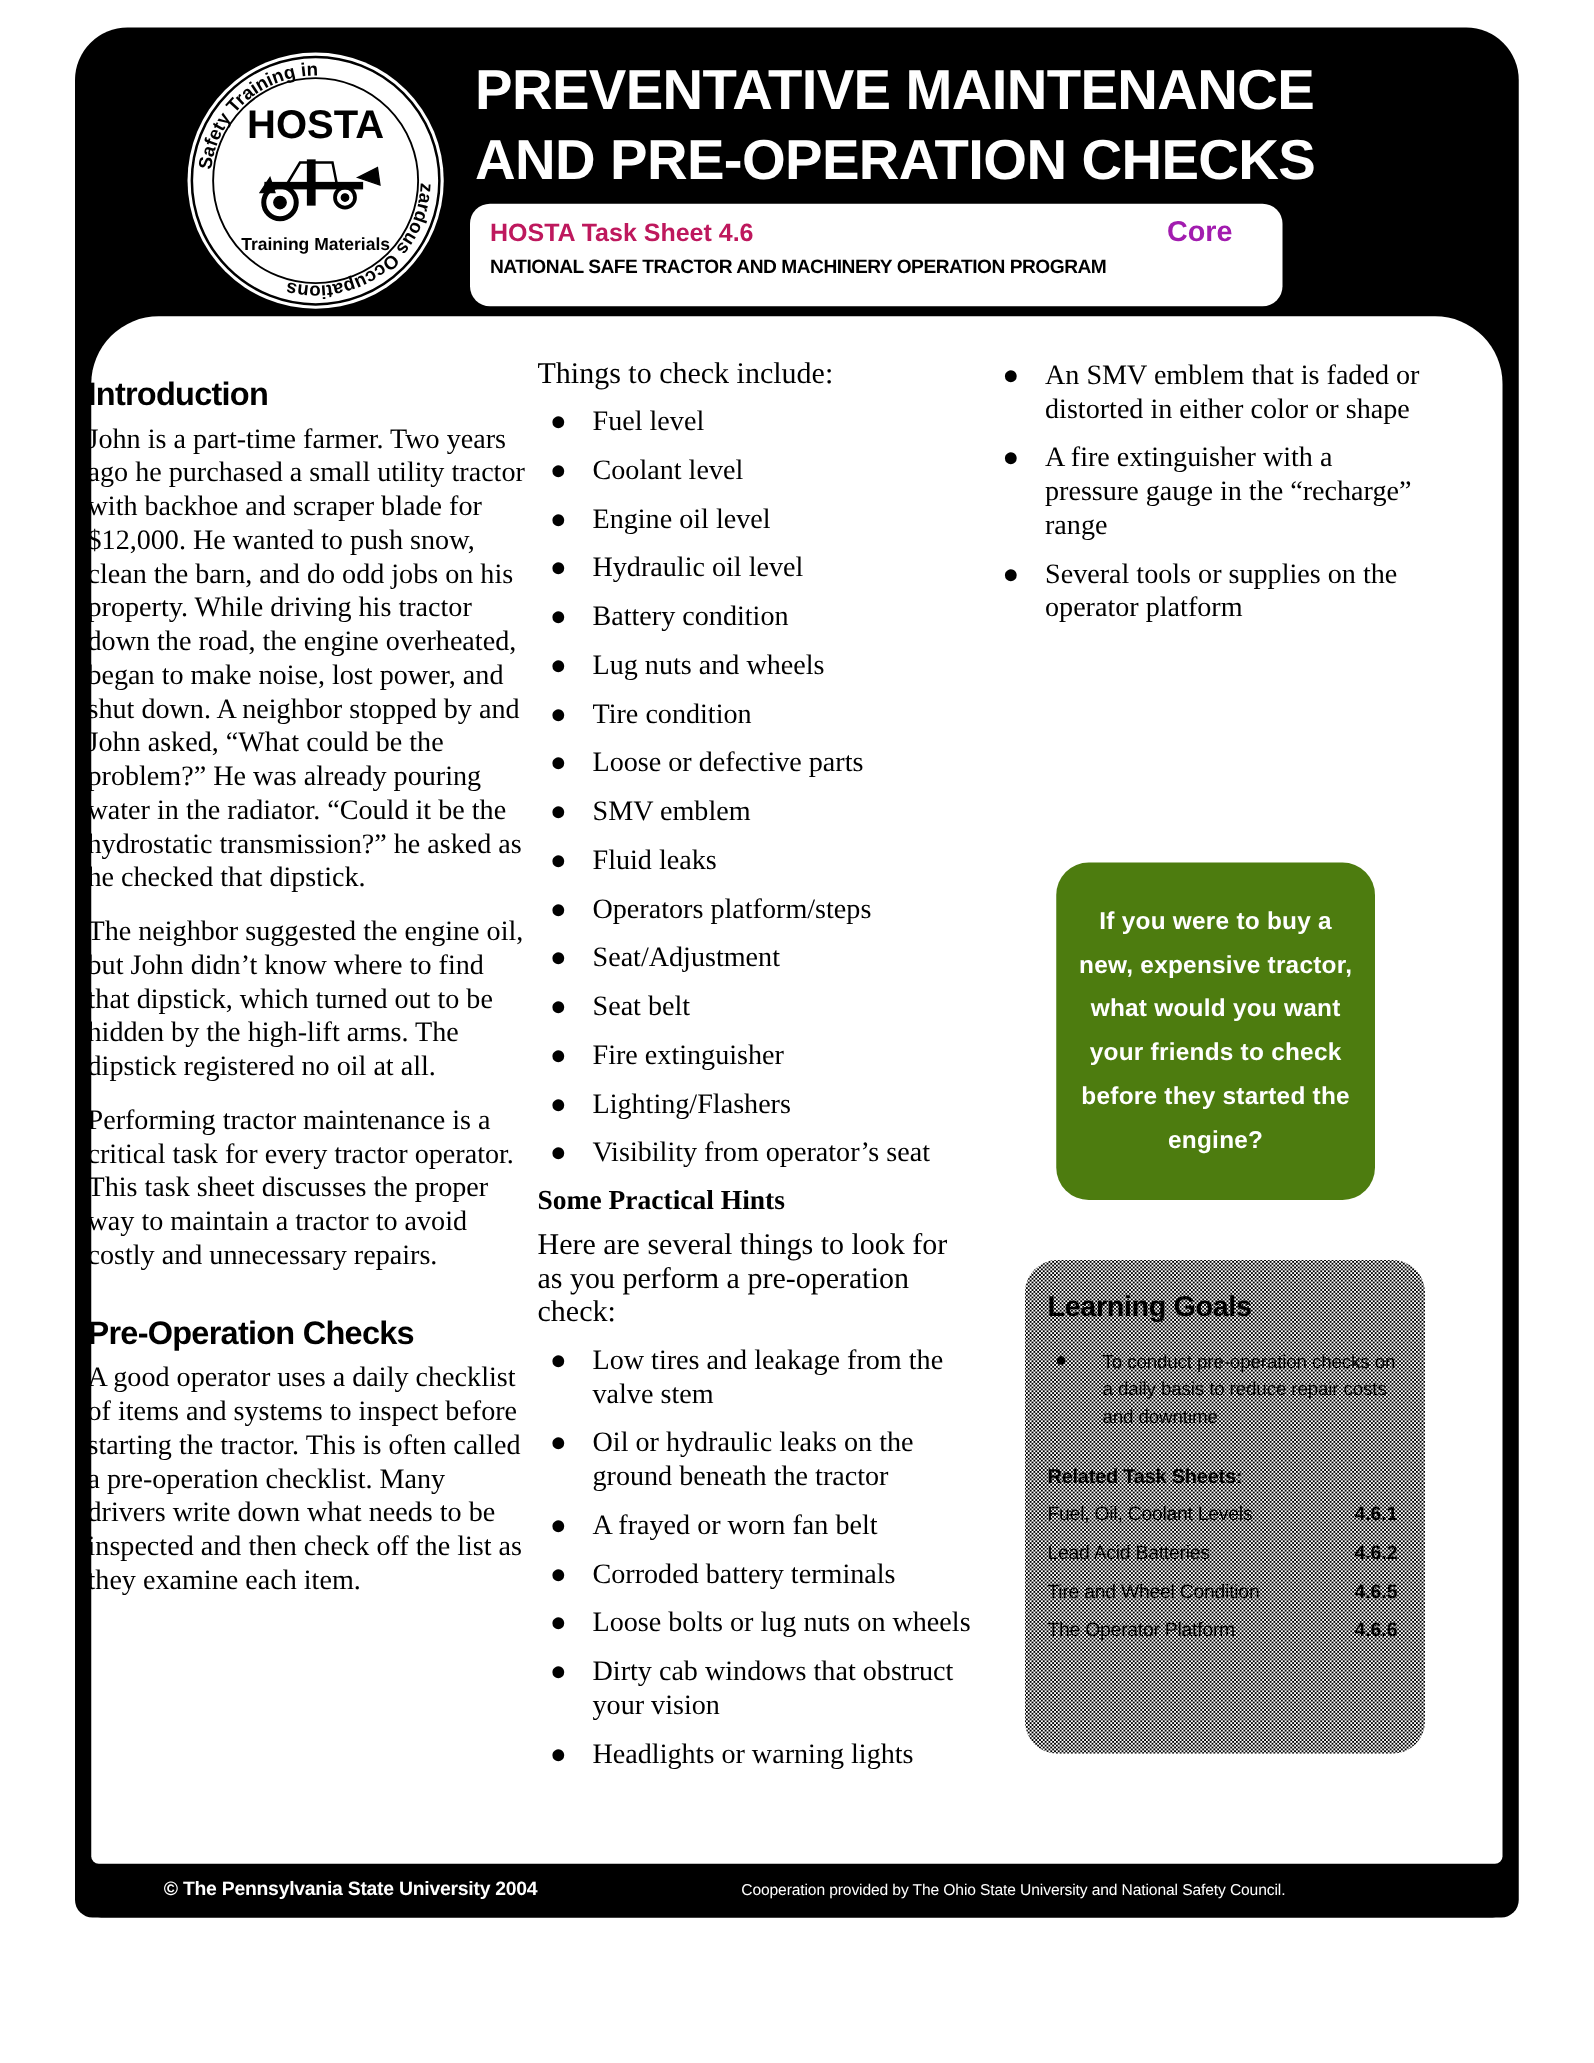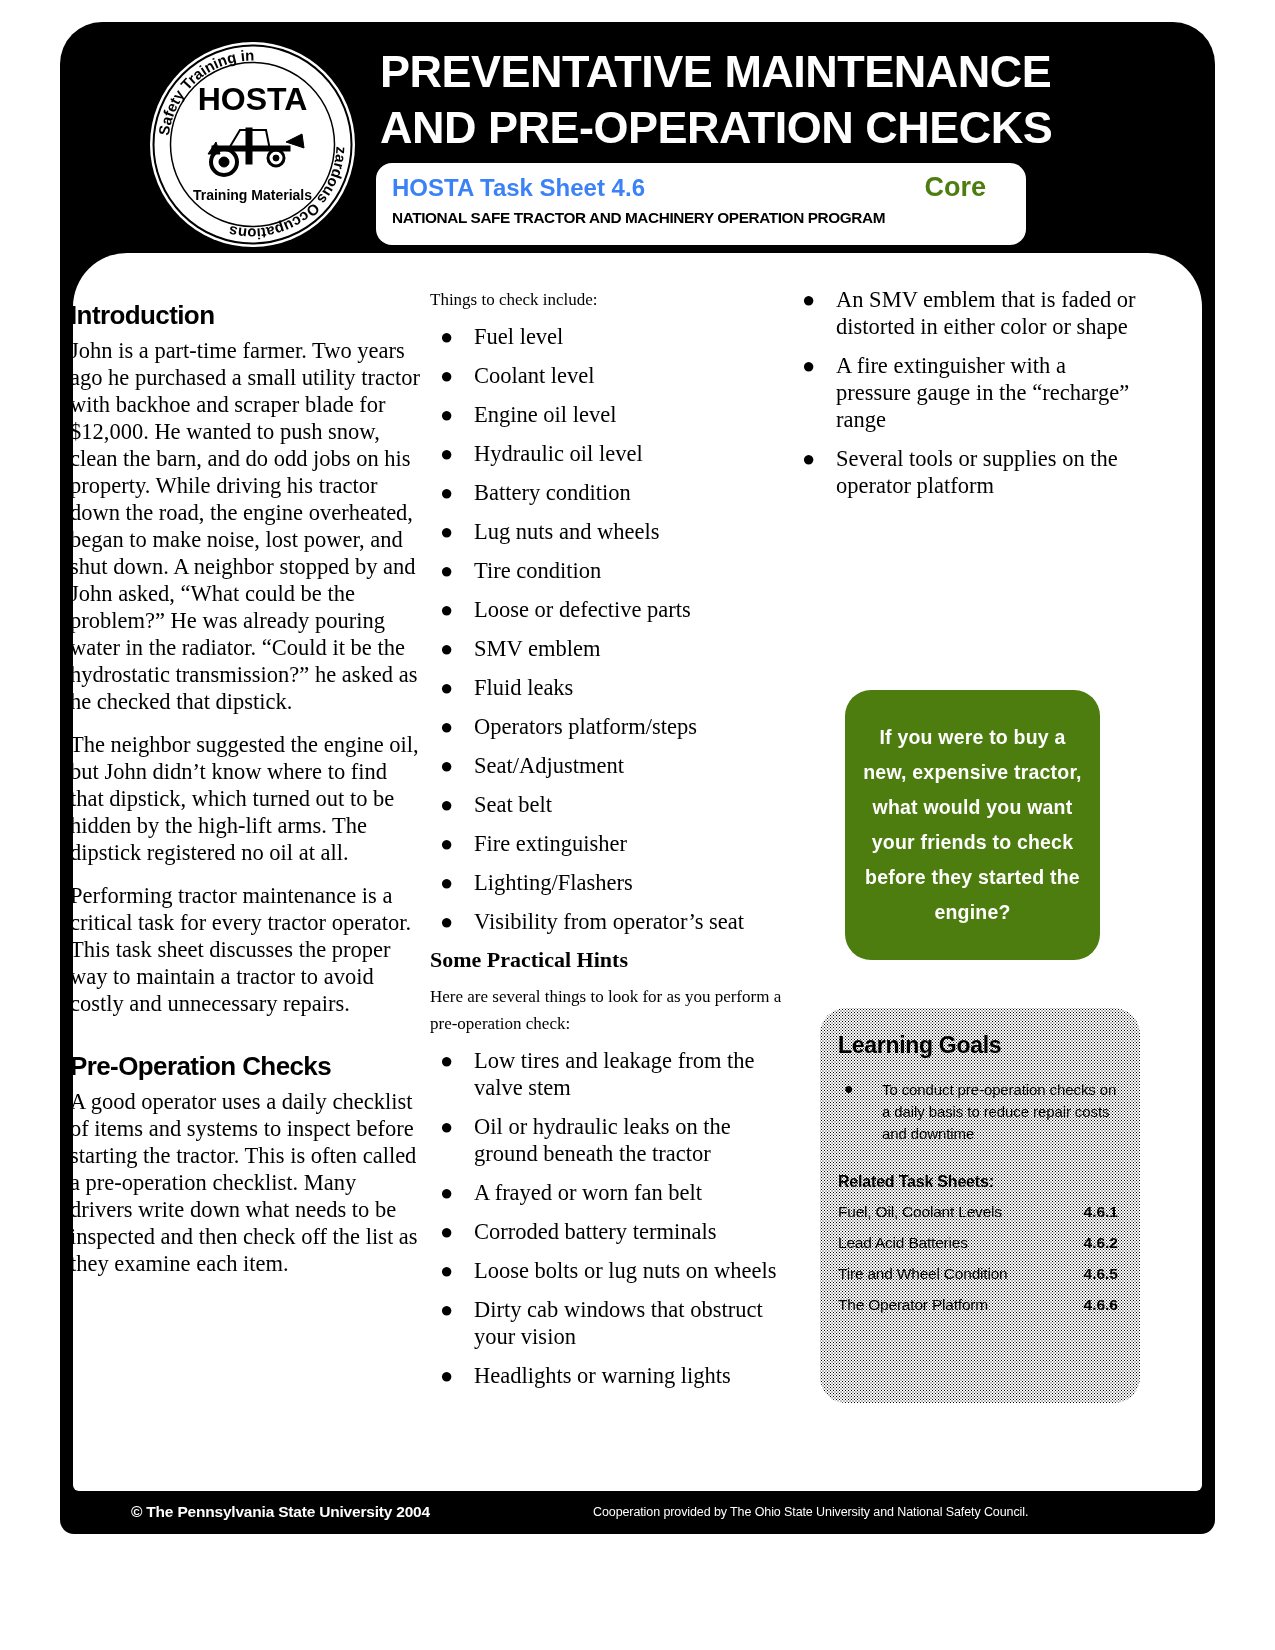--- a/index.html
+++ b/index.html
@@ -102,28 +102,28 @@
     box-sizing: border-box;
   }
   .taskbar-row {
     display: flex;
     justify-content: space-between;
     align-items: baseline;
   }
   .taskbar-title {
     font-family: "Liberation Sans", sans-serif;
     font-weight: bold;
-    font-size: 24px;
-    color: #3b82f6;
+    font-size: 20px;
+    color: #be185d;
   }
   .taskbar-core {
     font-family: "Liberation Sans", sans-serif;
     font-weight: bold;
-    font-size: 27px;
-    color: #4d7c0f;
+    font-size: 23px;
+    color: #a21caf;
     padding-right: 24px;
   }
   .taskbar-sub {
     font-family: "Liberation Sans", sans-serif;
     font-weight: bold;
     font-size: 15.5px;
     letter-spacing: -0.4px;
     color: #000000;
     margin-top: 6px;
     transform: scaleX(0.99);
@@ -153,21 +153,21 @@
     font-family: "Liberation Serif", serif;
     font-size: 22.5px;
     line-height: 27px;
     color: #000000;
     margin: 0 0 16px 0;
     text-align: left;
   }
 
   .lead {
     font-family: "Liberation Serif", serif;
-    font-size: 17px;
+    font-size: 24px;
     line-height: 27px;
     color: #000000;
     margin: 0 0 10px 0;
   }
 
   h3.sub-head {
     font-family: "Liberation Serif", serif;
     font-weight: bold;
     font-size: 22px;
     color: #000000;

